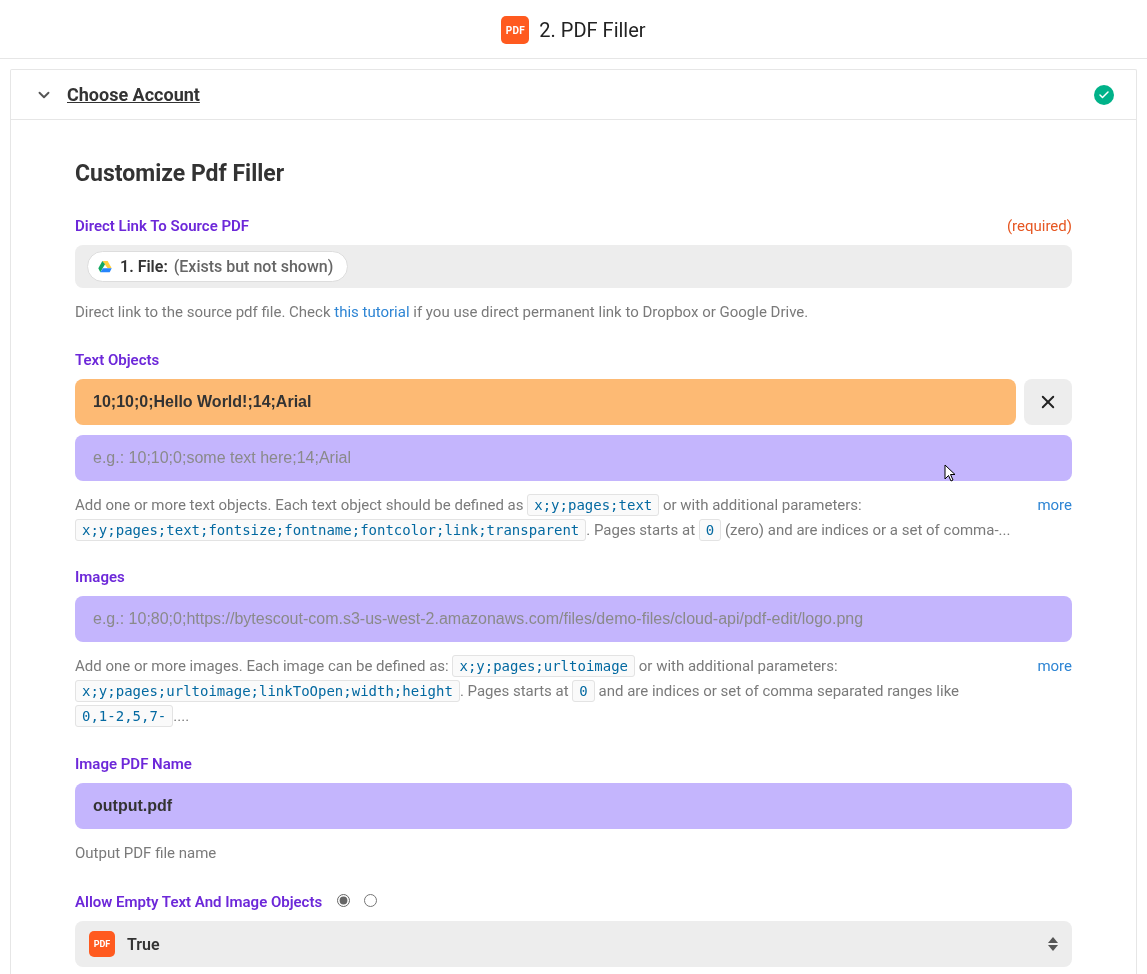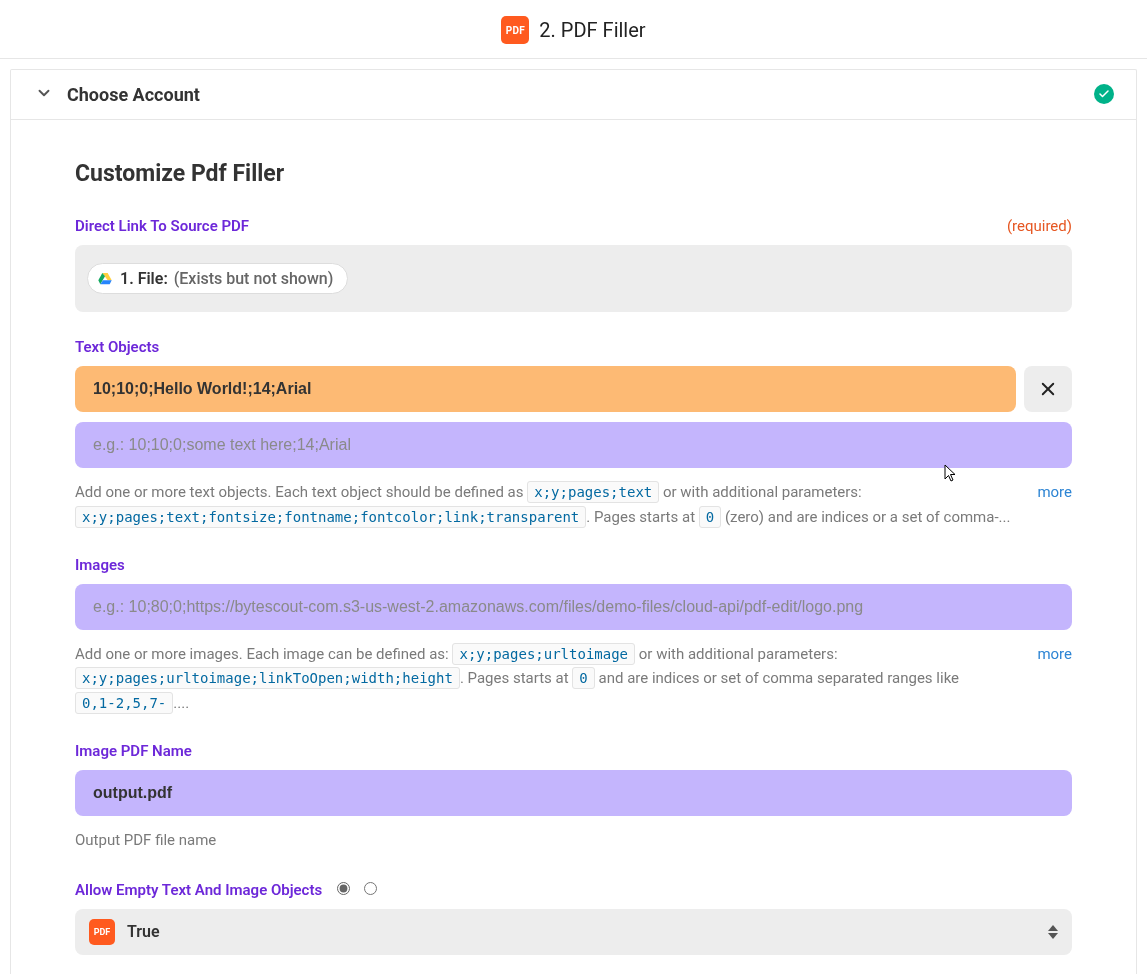--- a/index.html
+++ b/index.html
@@ -52,24 +52,25 @@
 
   .panel {
     margin: 10px 10px 0 10px;
     border: 1px solid #e6e6e6;
     border-bottom:none;
     border-radius: 2px 2px 0 0;
   }
 
   .account-row {
     display: flex;
-    align-items: flex-start;
+    align-items: center;
     padding: 14px 24px;
     border-bottom: 1px solid #e6e6e6;
     position: relative;
+    text-decoration: underline;
   }
   .chevron {
     width: 18px;
     height: 18px;
     margin-right: 14px;
     display:flex;align-items:center;justify-content:center;
   }
   .chevron svg { stroke:#555; }
   .account-title {
     font-size: 18px;
@@ -112,21 +113,21 @@
     color: #6d28d9;
   }
   .required {
     color: #e65722;
     font-size: 15px;
   }
 
   .field-box {
     background: #ededed;
     border-radius: 8px;
-    padding: 18px 12px;
+    padding: 6px 12px;
     width: 100%;
   }
 
   .pill {
     display: inline-flex;
     align-items: center;
     gap: 6px;
     background: #fff;
     border: 1px solid #ddd;
     border-radius: 20px;
@@ -268,20 +269,23 @@
             <svg width="16" height="16" viewBox="0 0 24 24">
                 <polygon points="8,3 16,3 22,14 16,14" fill="#ffcf3f"></polygon>
                 <polygon points="8,3 2,14 5,20 12,8" fill="#11a85f"></polygon>
                 <polygon points="22,14 19,20 5,20 9,14" fill="#2684fc"></polygon>
               </svg>
           </span>
           <span>1. File:</span>
           <span class="light">(Exists but not shown)</span>
         </span>
       </div>
+      <div class="help-text">
+        <span>Direct link to the source pdf file. Check </span><a href="#">this tutorial</a><span> if you use direct permanent link to Dropbox or Google Drive.</span>
+      </div>
     </div>
 
     <div class="field-group">
       <div class="field-label-row">
         <span class="field-label">Text Objects</span>
       </div>
       <div class="text-objects-row">
         <input class="text-input" value="10;10;0;Hello World!;14;Arial" style="">
         <button class="remove-btn">
           <svg width="18" height="18" viewBox="0 0 24 24" fill="none" stroke="#222" stroke-width="2.5" stroke-linecap="round">

